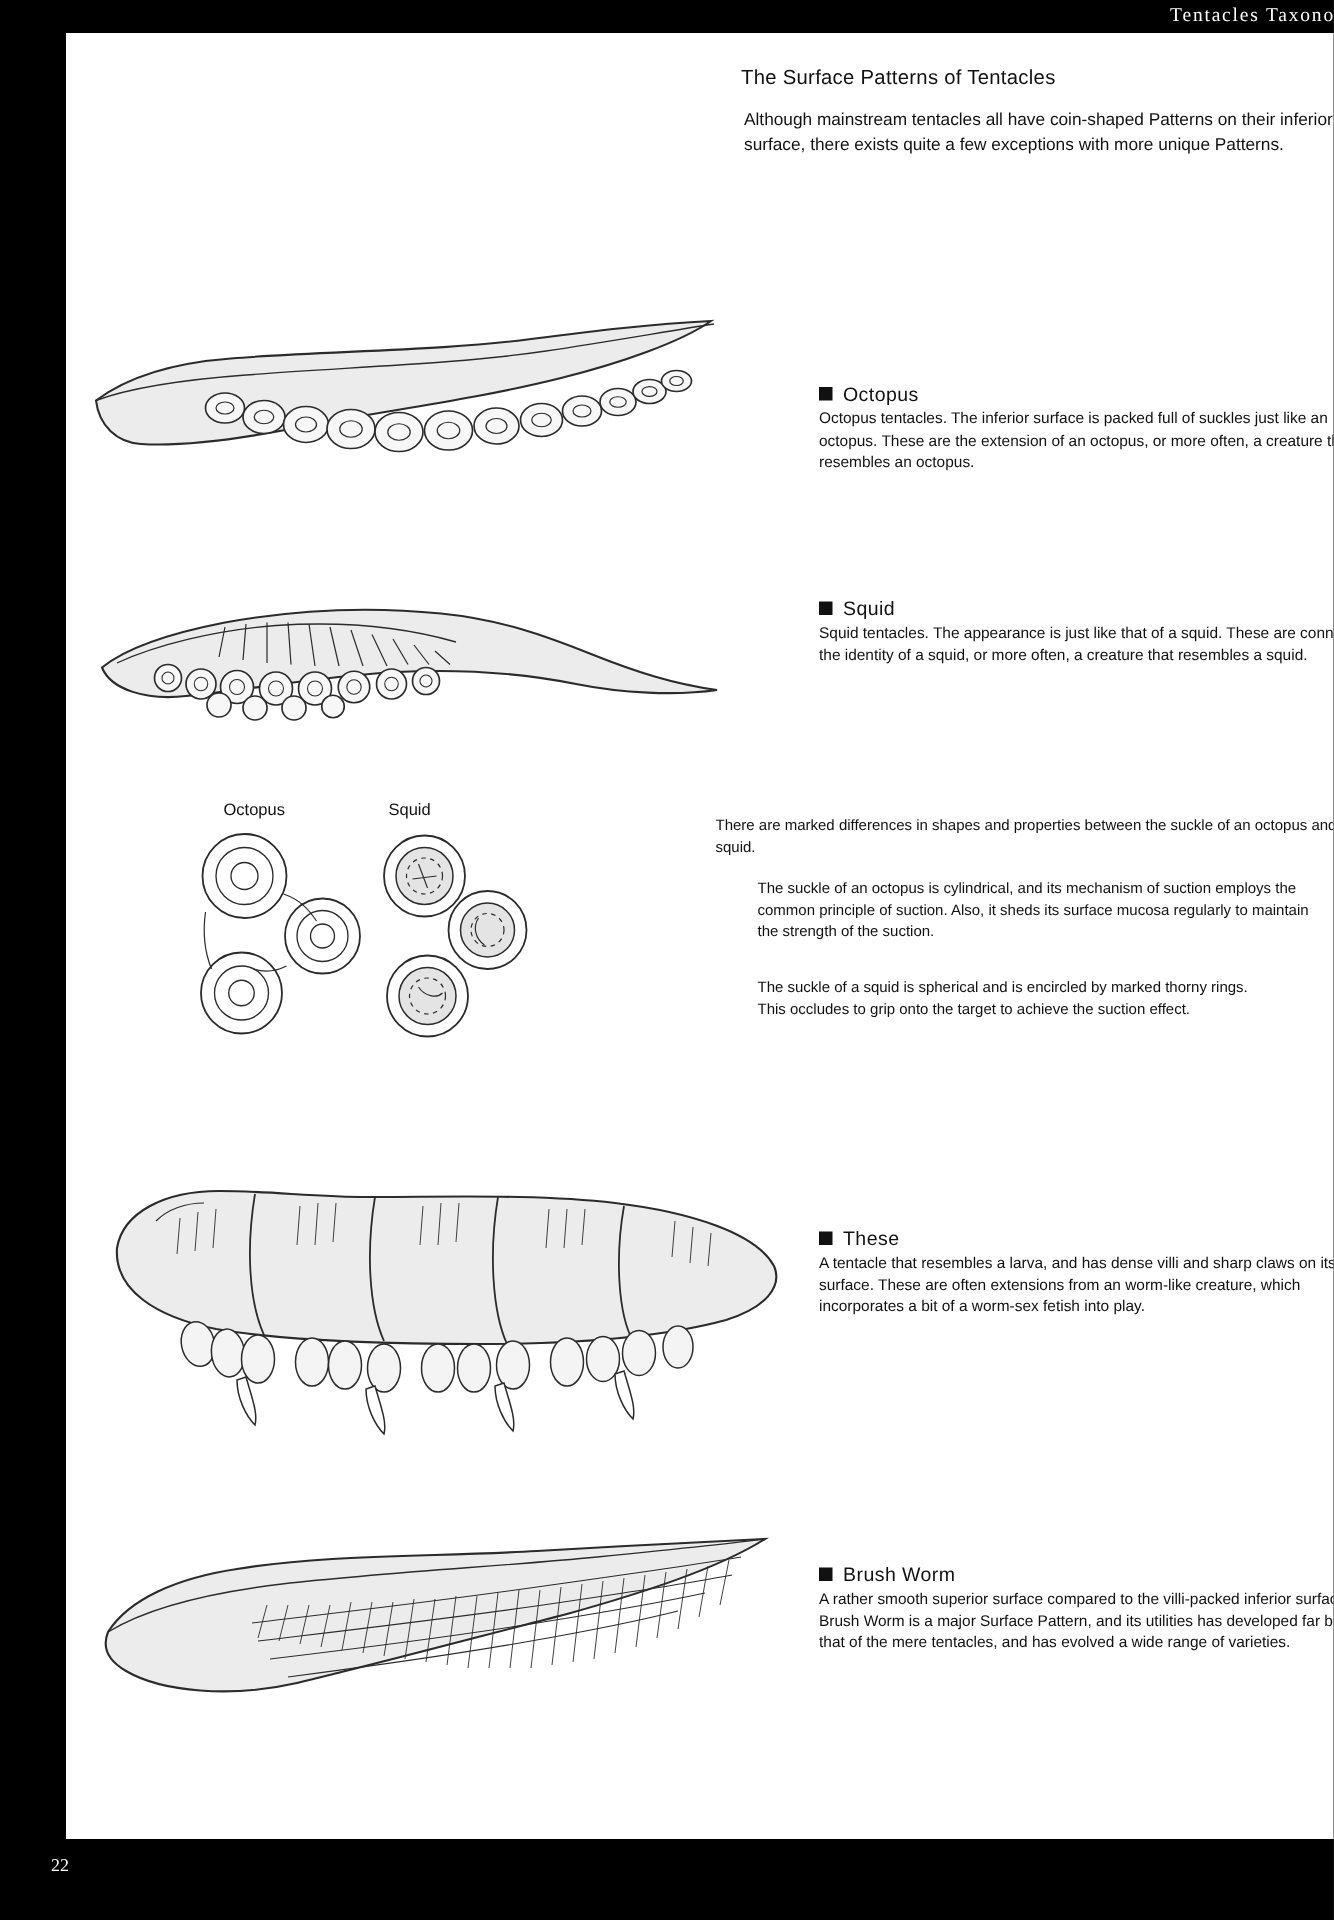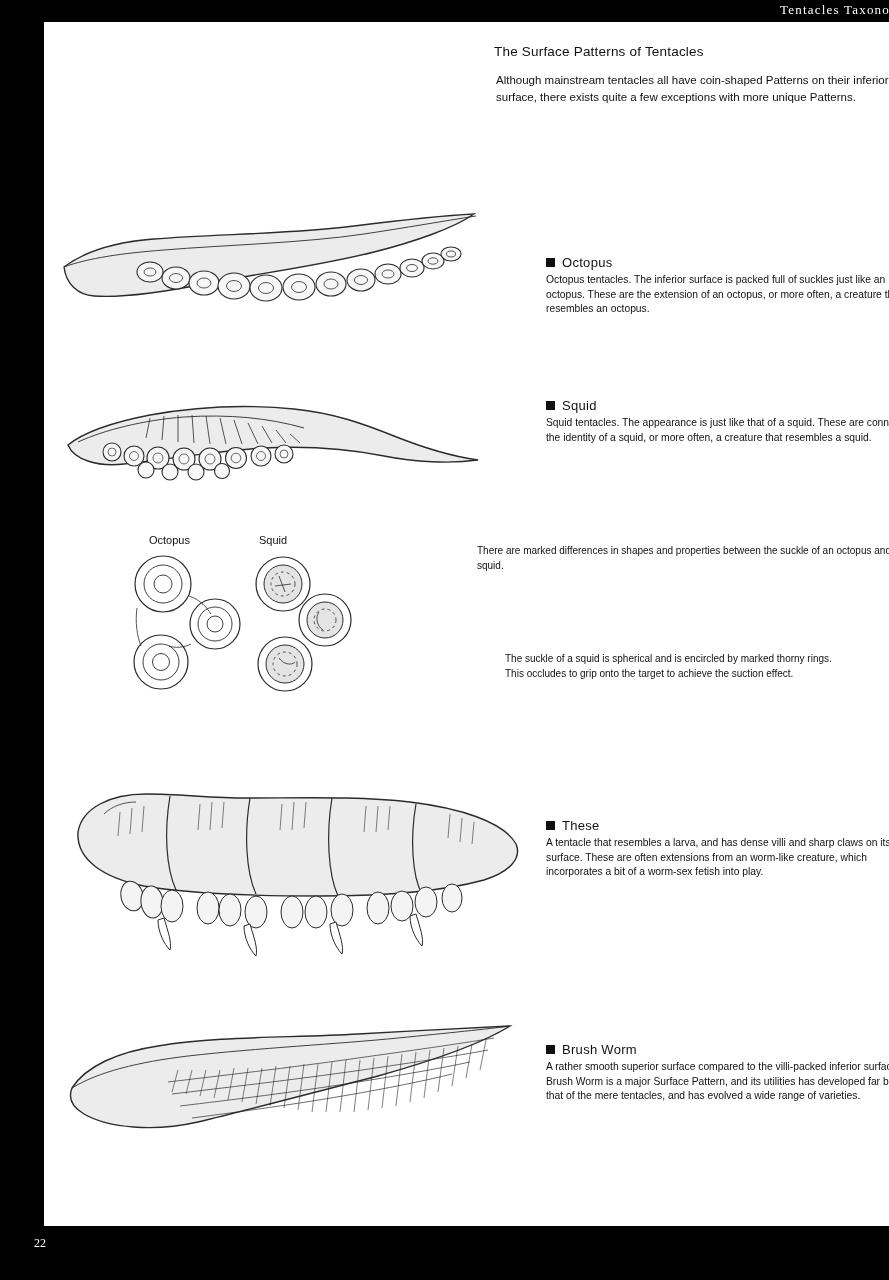--- a/index.html
+++ b/index.html
@@ -290,20 +290,21 @@
         <circle cx="46" cy="112" r="12" stroke-dasharray="3 3"></circle>
         <path d="M40,24 L46,40"></path>
           <path d="M36,34 L52,32"></path>
         <path d="M80,60 C76,66 78,74 84,78"></path>
         <path d="M40,106 C44,112 52,114 56,110"></path>
       </g>
     </svg>
   </div>
 
   <div class="para" style="left:443px; top:544px; width:430px;">There are marked differences in shapes and properties between the suckle of an octopus and a squid.</div>
+  <div class="para" style="left:471px; top:586px; width:382px;">The suckle of an octopus is cylindrical, and its mechanism of suction employs the common principle of suction. Also, it sheds its surface mucosa regularly to maintain the strength of the suction.</div>
   <div class="para" style="left:471px; top:652px; width:382px; white-space:pre-line;">The suckle of a squid is spherical and is encircled by marked thorny rings.
 This occludes to grip onto the target to achieve the suction effect.</div>
 
   <div class="art" style="left:26px; top:772px;">
     <svg width="470" height="190" viewBox="0 0 470 190">
       <path d="M18,60 C22,36 50,22 86,22 C120,22 150,26 186,26 C240,26 300,24 350,30
                C400,36 444,50 456,72 C462,86 450,100 424,108 C380,120 320,124 260,124
                C200,124 130,122 84,114 C44,106 16,88 18,60 Z" fill="#ececec" stroke="#2b2b2b" stroke-width="1.4"></path>
       <g fill="none" stroke="#2b2b2b" stroke-width="1.2">
         <path d="M110,24 C104,60 106,96 116,118"></path>

